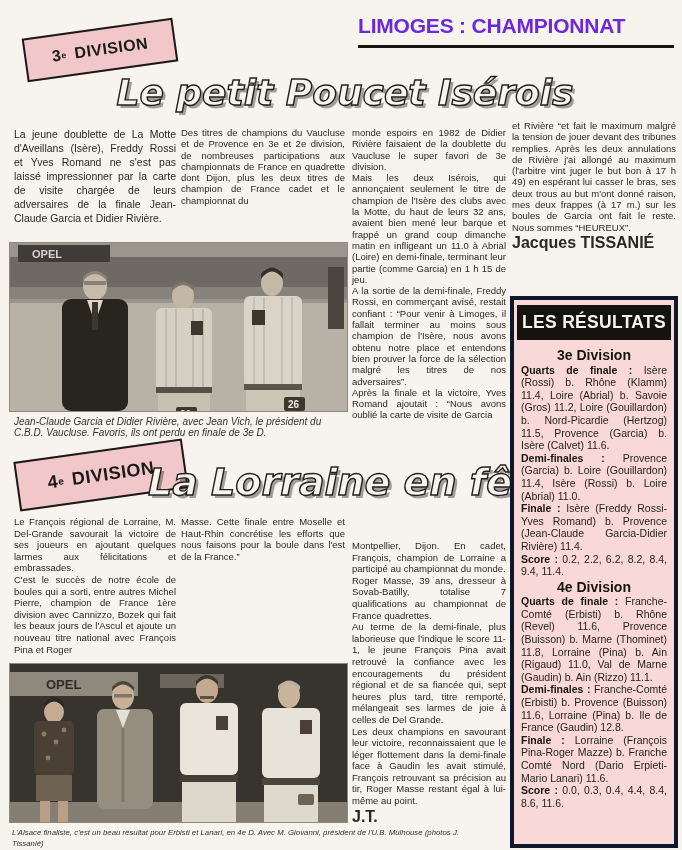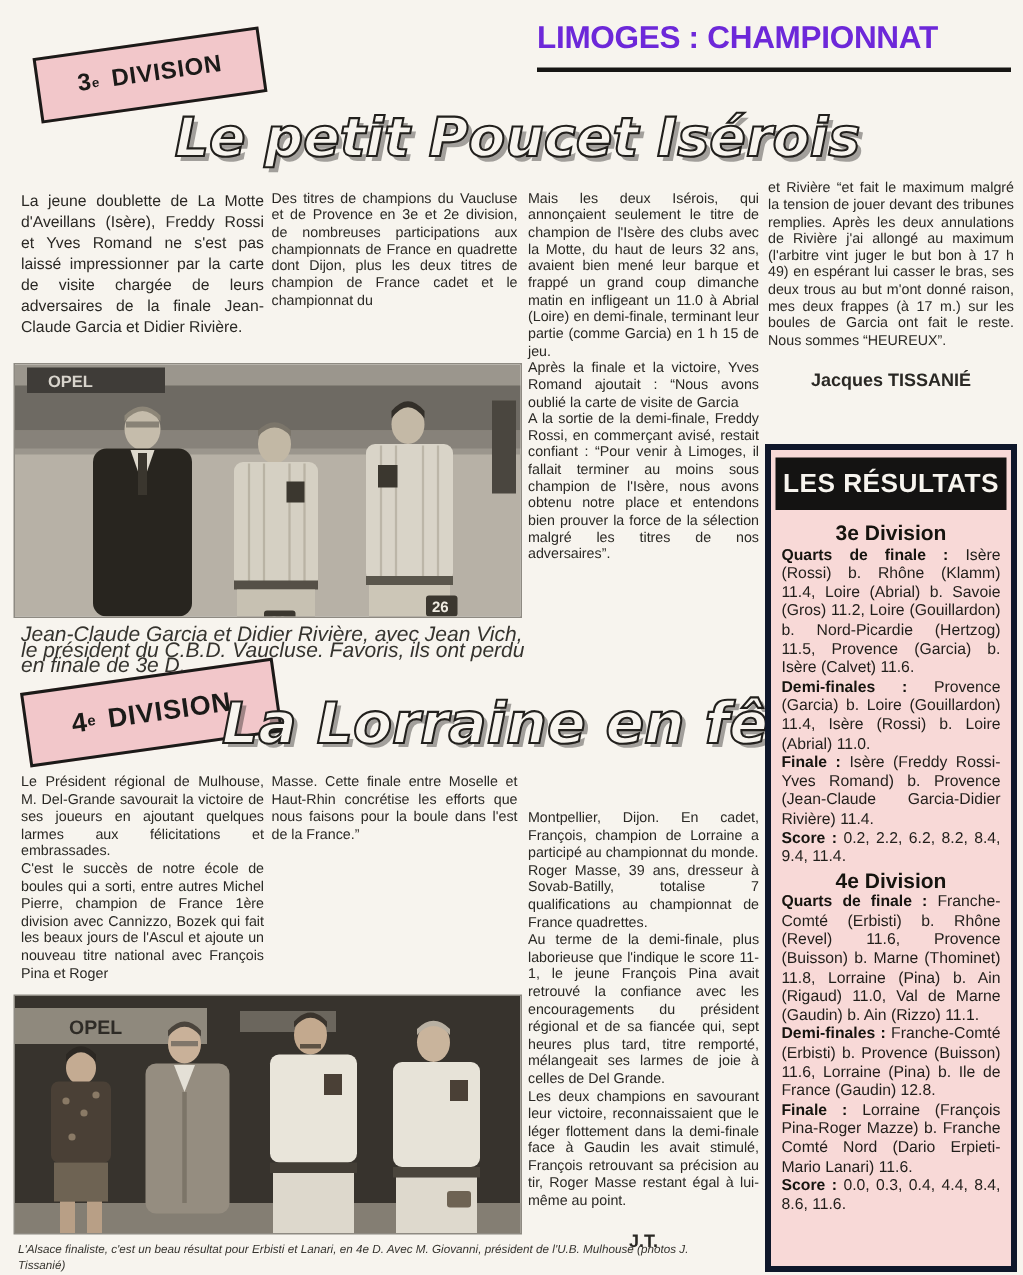--- a/index.html
+++ b/index.html
@@ -28,25 +28,25 @@
     text-shadow:3px 3px 0 rgba(34,32,29,.40);white-space:nowrap;}
   .title1{left:110px;top:72px;width:470px;font-size:36px;}
   .title2{left:148px;top:460px;width:404px;font-size:38px;}
 
   
   .col{position:absolute;text-align:justify;color:#2a2824;}
   .col p{margin:0;}
   .c-lg{font-size:10.5px;line-height:14px;}
   .c-sm{font-size:9.5px;line-height:11.3px;}
   .c-bt{font-size:9.5px;line-height:11.6px;}
-  .sig{display:block;text-align:center;font-weight:bold;margin-top:15px;font-size:12px;}
+  .sig{display:block;text-align:left;font-weight:bold;margin-top:4px;font-size:16px;}
 
   
   .photo{position:absolute;outline:1px solid #8e8a82;}
-  .caption{position:absolute;font-style:italic;font-size:14px;line-height:10.5px;color:#35332e;}
+  .caption{position:absolute;font-style:italic;font-size:10px;line-height:10.5px;color:#35332e;}
 
   
   .results{position:absolute;left:510px;top:296px;width:168px;height:552px;
            background:#f8d9d7;border:4px solid #0f172a;box-sizing:border-box;}
   .results-header{background:#141312;color:#f7f4ee;font-weight:bold;font-size:17.5px;
            text-align:center;letter-spacing:.3px;padding:7px 2px;margin:5px 3px 0 3px;}
   .results-body{padding:6px 7px 4px 7px;font-size:10.5px;line-height:12.6px;text-align:justify;color:#201e1a;}
   .results-body h3{margin:3px 0 2px 0;text-align:center;font-size:14px;color:#16140f;}
   .results-body p{margin:0;}
   .results-body b{color:#16140f;}
@@ -69,23 +69,24 @@
 
   <div class="script-title title1">Le petit Poucet Isérois</div>
 
   <div class="col c-lg" style="left:14px;top:127px;width:162px;">
     <p>La jeune doublette de La Motte d'Aveillans (Isère), Freddy Rossi et Yves Romand ne s'est pas laissé impressionner par la carte de visite chargée de leurs adversaires de la finale Jean-Claude Garcia et Didier Rivière.</p>
   </div>
   <div class="col c-sm" style="left:181px;top:127px;width:164px;">
     <p>Des titres de champions du Vaucluse et de Provence en 3e et 2e division, de nombreuses participations aux championnats de France en quadrette dont Dijon, plus les deux titres de champion de France cadet et le championnat du</p>
   </div>
   <div class="col c-sm" style="left:352px;top:127px;width:154px;">
+    <p>monde espoirs en 1982 de Didier Rivière faisaient de la doublette du Vaucluse le super favori de 3e division.</p>
     <p>Mais les deux Isérois, qui annonçaient seulement le titre de champion de l'Isère des clubs avec la Motte, du haut de leurs 32 ans, avaient bien mené leur barque et frappé un grand coup dimanche matin en infligeant un 11.0 à Abrial (Loire) en demi-finale, terminant leur partie (comme Garcia) en 1 h 15 de jeu.</p>
+    <p>A la sortie de la demi-finale, Freddy Rossi, en commerçant avisé, restait confiant : “Pour venir à Limoges, il fallait terminer au moins sous champion de l'Isère, nous avons obtenu notre place et entendons bien prouver la force de la sélection malgré les titres de nos adversaires”.</p>
     <p>Après la finale et la victoire, Yves Romand ajoutait : “Nous avons oublié la carte de visite de Garcia</p>
-    <p>A la sortie de la demi-finale, Freddy Rossi, en commerçant avisé, restait confiant : “Pour venir à Limoges, il fallait terminer au moins sous champion de l'Isère, nous avons obtenu notre place et entendons bien prouver la force de la sélection malgré les titres de nos adversaires”.</p>
   </div>
   <div class="col c-sm" style="left:512px;top:120px;width:164px;">
     <p>et Rivière “et fait le maximum malgré la tension de jouer devant des tribunes remplies. Après les deux annulations de Rivière j'ai allongé au maximum (l'arbitre vint juger le but bon à 17 h 49) en espérant lui casser le bras, ses deux trous au but m'ont donné raison, mes deux frappes (à 17 m.) sur les boules de Garcia ont fait le reste. Nous sommes “HEUREUX”.</p>
     <span class="sig">Jacques TISSANIÉ</span>
   </div>
 
   <svg class="photo" style="left:10px;top:243px;" width="337" height="168" viewBox="0 0 337 168">
     <rect x="0" y="0" width="337" height="70" fill="#9b968d"></rect>
     <rect x="0" y="14" width="337" height="30" fill="#6e6a63"></rect>
     <rect x="0" y="44" width="337" height="12" fill="#87827a"></rect>
@@ -141,21 +142,21 @@
 
   <div class="badge badge4">
     <span>4</span>
       <sup>e</sup>
       <span class="sp">DIVISION</span>
   </div>
 
   <div class="script-title title2">La Lorraine en fête</div>
 
   <div class="col c-bt" style="left:14px;top:516px;width:162px;">
-    <p>Le Président régional de Mulhouse, M. Del-Grande savourait la victoire de ses joueurs en ajoutant quelques larmes aux félicitations et embrassades.</p>
+    <p>Le François régional de Lorraine, M. Del-Grande savourait la victoire de ses joueurs en ajoutant quelques larmes aux félicitations et embrassades.</p>
     <p>C'est le succès de notre école de boules qui a sorti, entre autres Michel Pierre, champion de France 1ère division avec Cannizzo, Bozek qui fait les beaux jours de l'Ascul et ajoute un nouveau titre national avec François Pina et Roger</p>
   </div>
   <div class="col c-bt" style="left:181px;top:516px;width:164px;">
     <p>Masse. Cette finale entre Moselle et Haut-Rhin concrétise les efforts que nous faisons pour la boule dans l'est de la France.”</p>
   </div>
   <div class="col c-bt" style="left:352px;top:540px;width:154px;">
     <p>Montpellier, Dijon. En cadet, François, champion de Lorraine a participé au championnat du monde.</p>
     <p>Roger Masse, 39 ans, dresseur à Sovab-Batilly, totalise 7 qualifications au championnat de France quadrettes.</p>
     <p>Au terme de la demi-finale, plus laborieuse que l'indique le score 11-1, le jeune François Pina avait retrouvé la confiance avec les encouragements du président régional et de sa fiancée qui, sept heures plus tard, titre remporté, mélangeait ses larmes de joie à celles de Del Grande.</p>
     <p>Les deux champions en savourant leur victoire, reconnaissaient que le léger flottement dans la demi-finale face à Gaudin les avait stimulé, François retrouvant sa précision au tir, Roger Masse restant égal à lui-même au point.</p>

